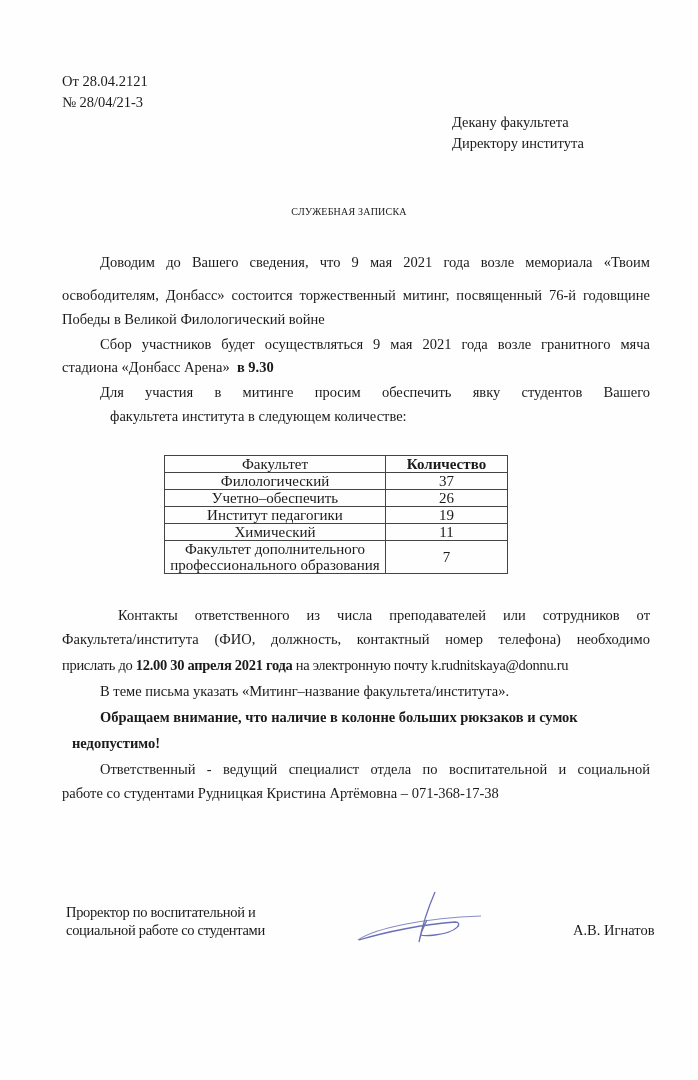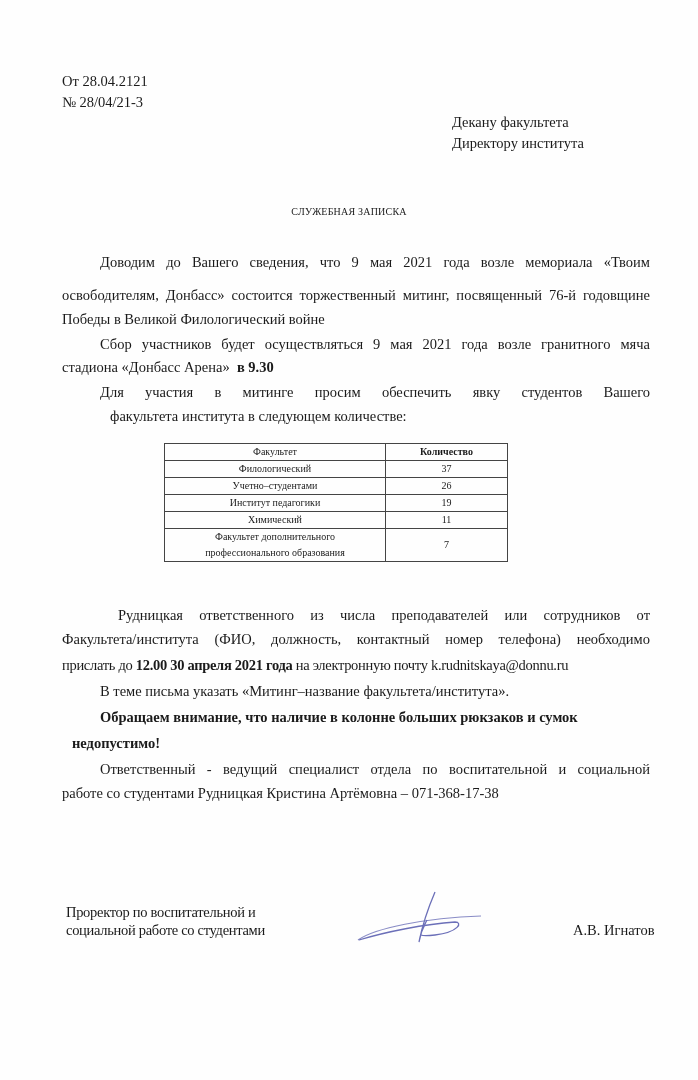--- a/index.html
+++ b/index.html
@@ -30,24 +30,24 @@
       left: 0;
       width: 698px;
       text-align: center;
       top: 206px;
       font-size: 10px;
       letter-spacing: 0.2px;
     }
     table.fac {
       position: absolute;
       left: 164px;
-      top: 443px;
+      top: 455px;
       width: 344px;
       border-collapse: collapse;
-      font-size: 10px;
+      font-size: 15px;
       line-height: 16px;
     }
     table.fac td, table.fac th {
       border: 1px solid #444;
       text-align: center;
       padding: 0 2px;
       font-weight: normal;
     }
     table.fac th.qty { font-weight: bold; }
     table.fac td.col1, table.fac th.col1 { width: 216px; }
@@ -88,42 +88,42 @@
   <tbody>
       <tr>
     <th class="col1">Факультет</th>
     <th class="qty">Количество</th>
   </tr>
   <tr>
     <td class="col1">Филологический</td>
     <td>37</td>
   </tr>
   <tr>
-    <td class="col1">Учетно–студентами</td>
+    <td class="col1">Учетно–обеспечить</td>
     <td>26</td>
   </tr>
   <tr>
     <td class="col1">Институт педагогики</td>
     <td>19</td>
   </tr>
   <tr>
     <td class="col1">Химический</td>
     <td>11</td>
   </tr>
   <tr>
     <td class="col1">
       <div>Факультет дополнительного</div>
       <div>профессионального образования</div>
     </td>
     <td>7</td>
   </tr>
 </tbody>
   </table>
 
-<div class="justify" style="left:118px; top:606px; width:532px;">Рудницкая ответственного из числа преподавателей или сотрудников от</div>
+<div class="justify" style="left:118px; top:606px; width:532px;">Контакты ответственного из числа преподавателей или сотрудников от</div>
 <div class="justify" style="left:62px; top:630px; width:588px;">Факультета/института (ФИО, должность, контактный номер телефона) необходимо</div>
 <div class="line" style="left:62px; top:656px; letter-spacing:-0.3px;">
   <span>прислать до</span>
   <b>12.00 30 апреля 2021 года</b>
   <span>на электронную почту</span>
   <span>k.rudnitskaya@donnu.ru</span>
 </div>
 
 <div class="line" style="left:100px; top:682px;">В теме письма указать «Митинг–название факультета/института».</div>
 

